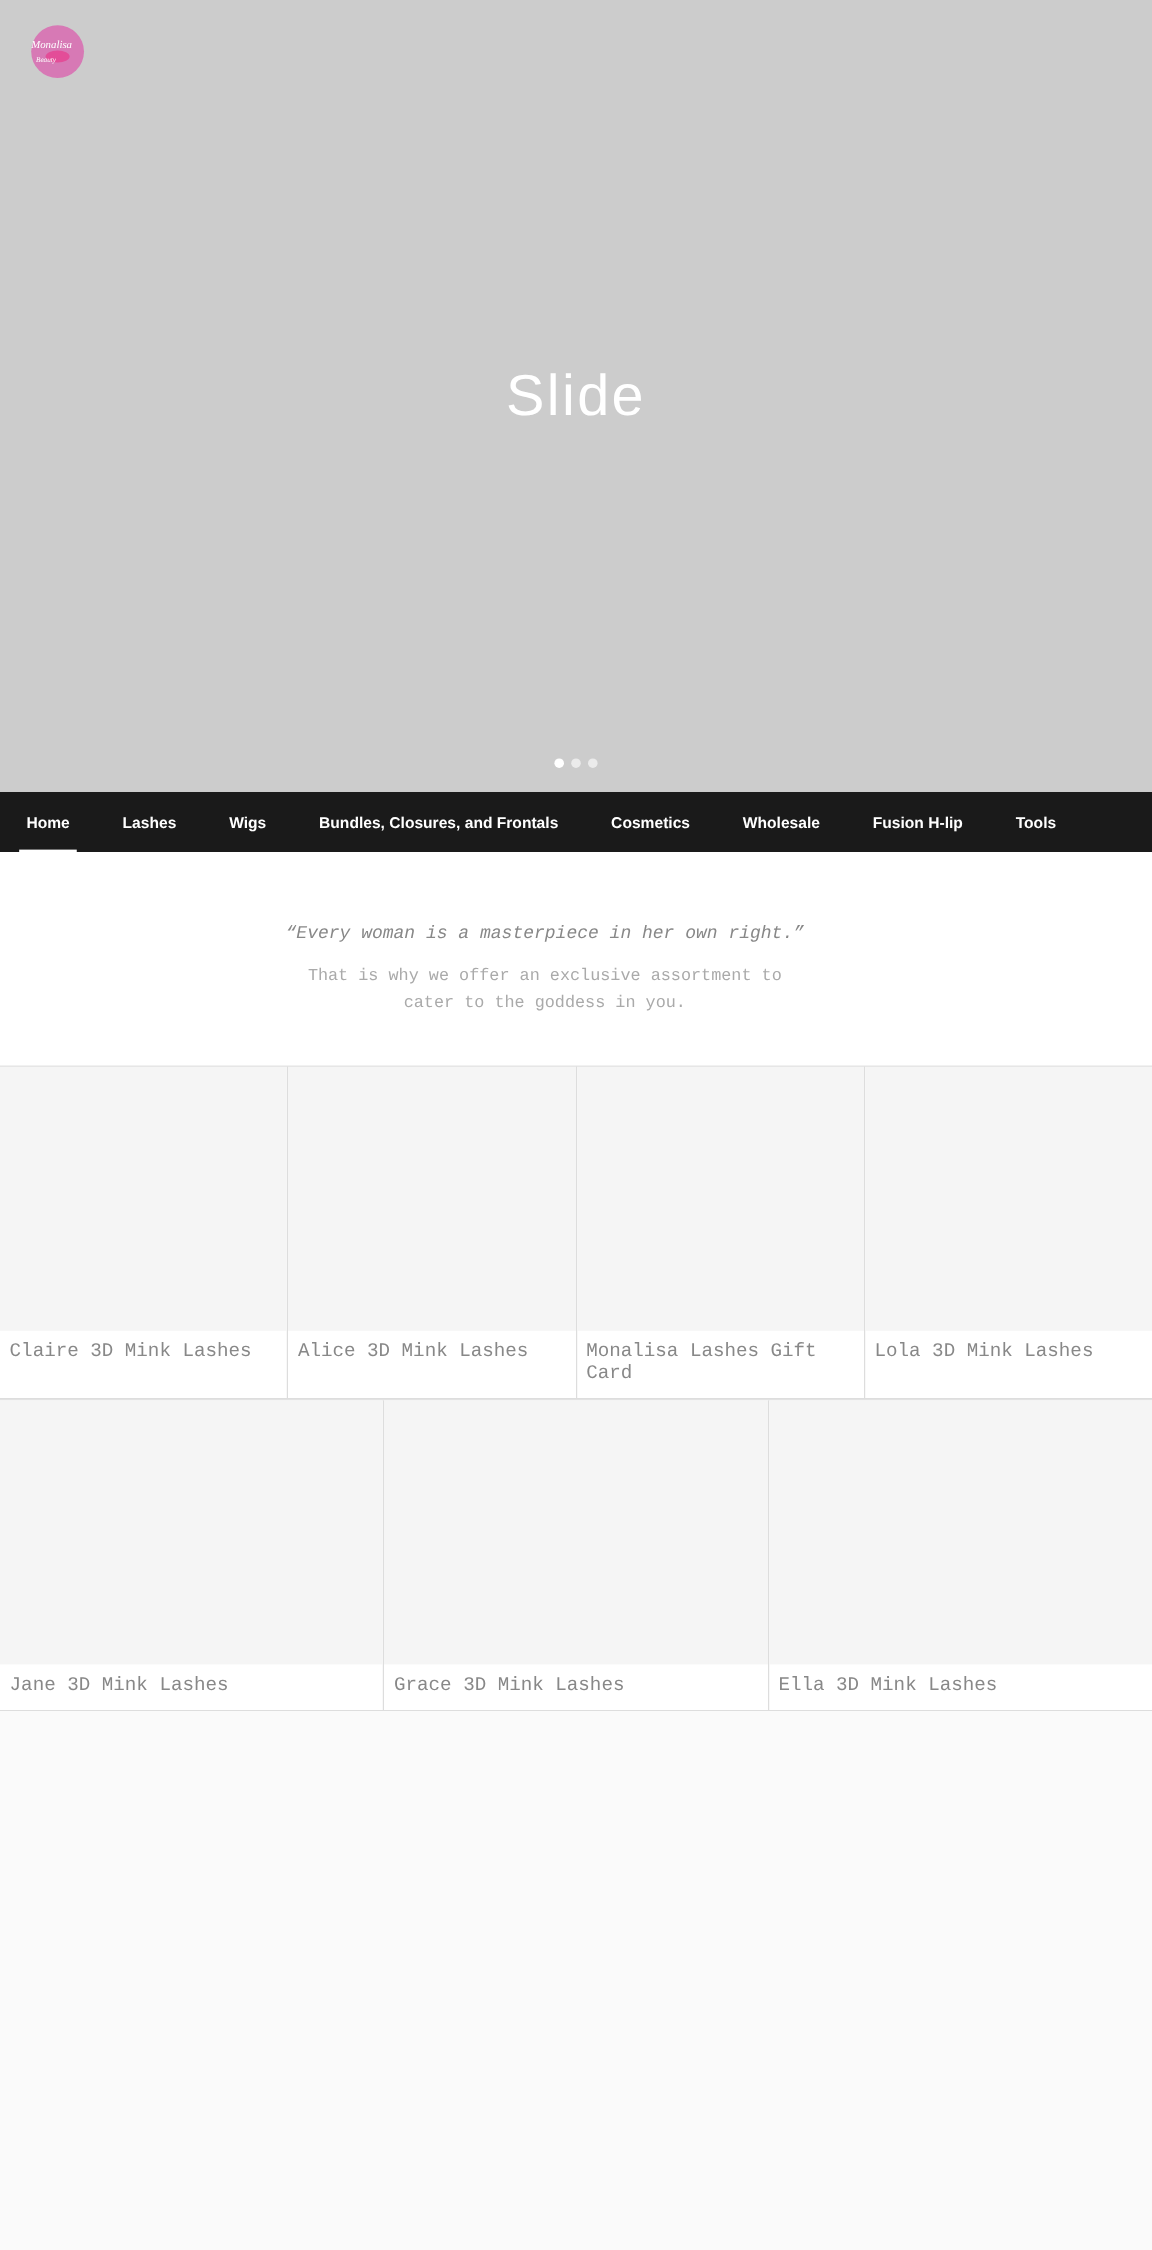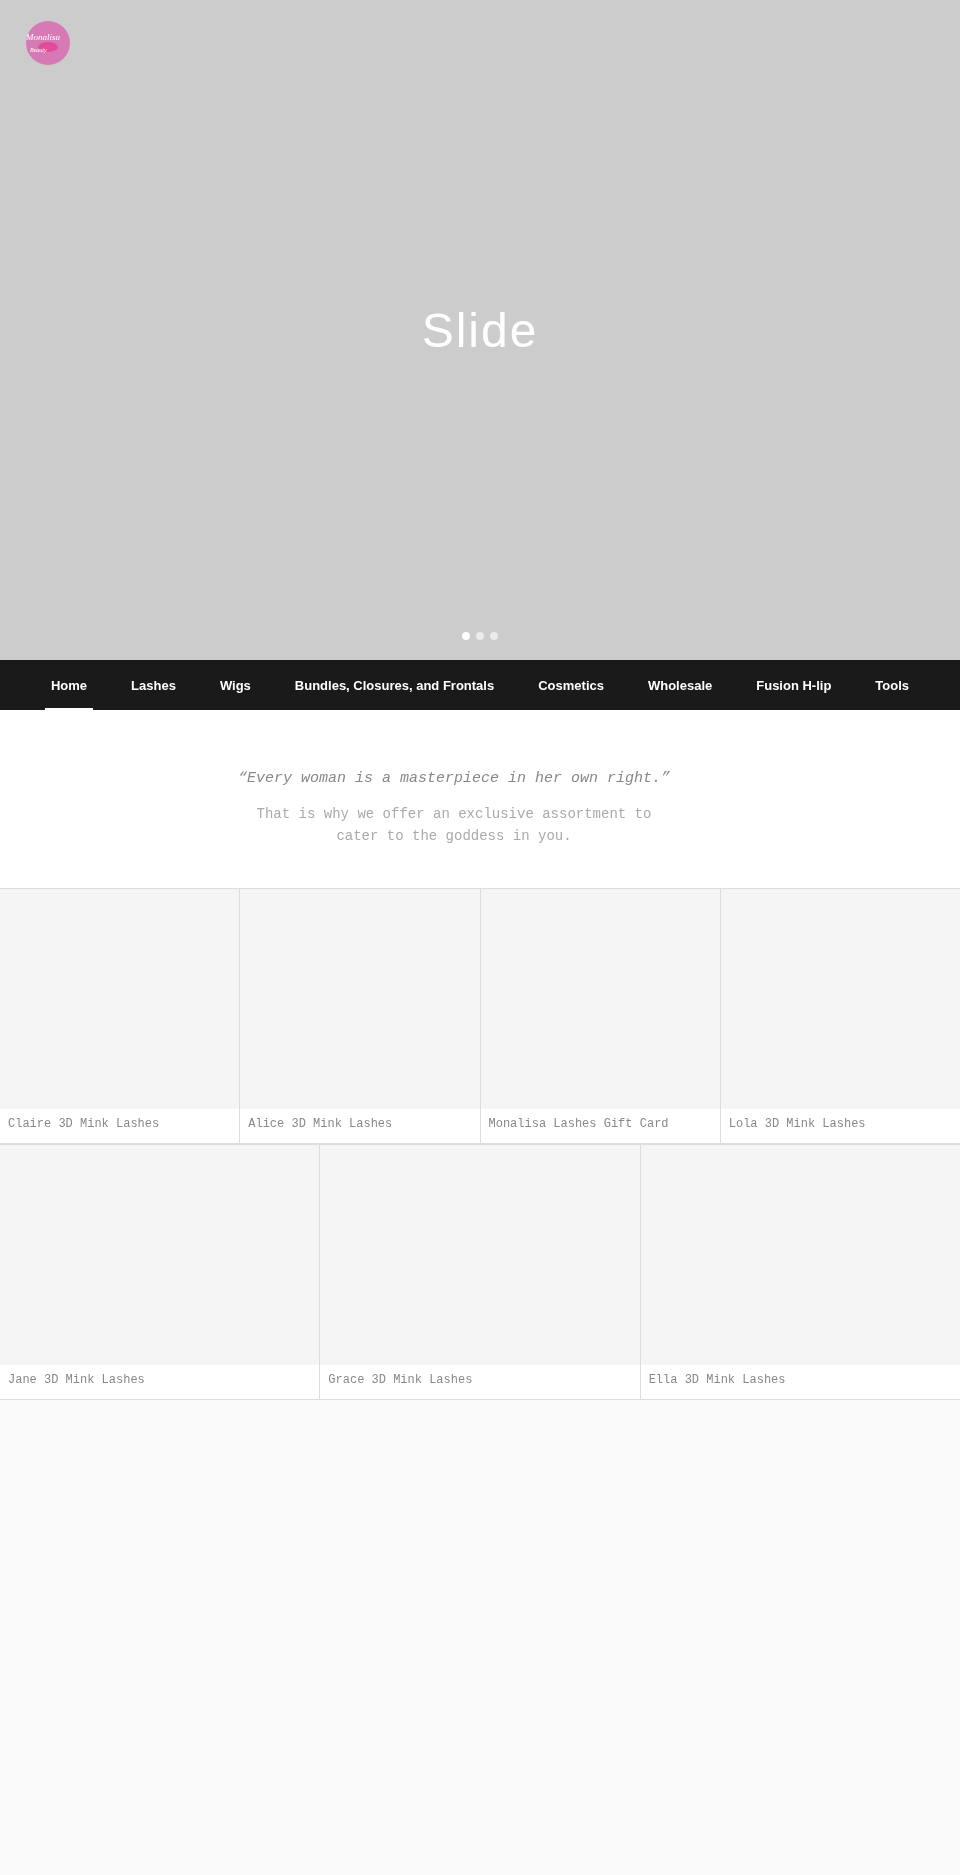--- a/index.html
+++ b/index.html
@@ -28,21 +28,21 @@
       width: 90px;
       height: 50px;
     }
 
     
     nav {
       width: 960px;
       background: #1a1a1a;
       display: flex;
       align-items: center;
-      justify-content: center;
+      justify-content: flex-start;
       gap: 0;
       padding: 0;
       height: 50px;
     }
     nav a {
       color: #fff;
       text-decoration: none;
       font-size: 13px;
       font-weight: 700;
       padding: 0 22px;
@@ -100,21 +100,21 @@
       border-right: 1px solid #ddd;
     }
     .product-item:last-child { border-right: none; }
     .product-image {
       width: 100%;
       height: 220px;
       background: #f5f5f5;
     }
     .product-name {
       padding: 8px 8px 12px;
-      font-size: 12px;
+      font-size: 16px;
       color: #888;
       font-family: 'Courier New', monospace;
     }
 
     
     .products-row2 {
       width: 960px;
       display: flex;
       flex-direction: row;
       border-top: 1px solid #ddd;

